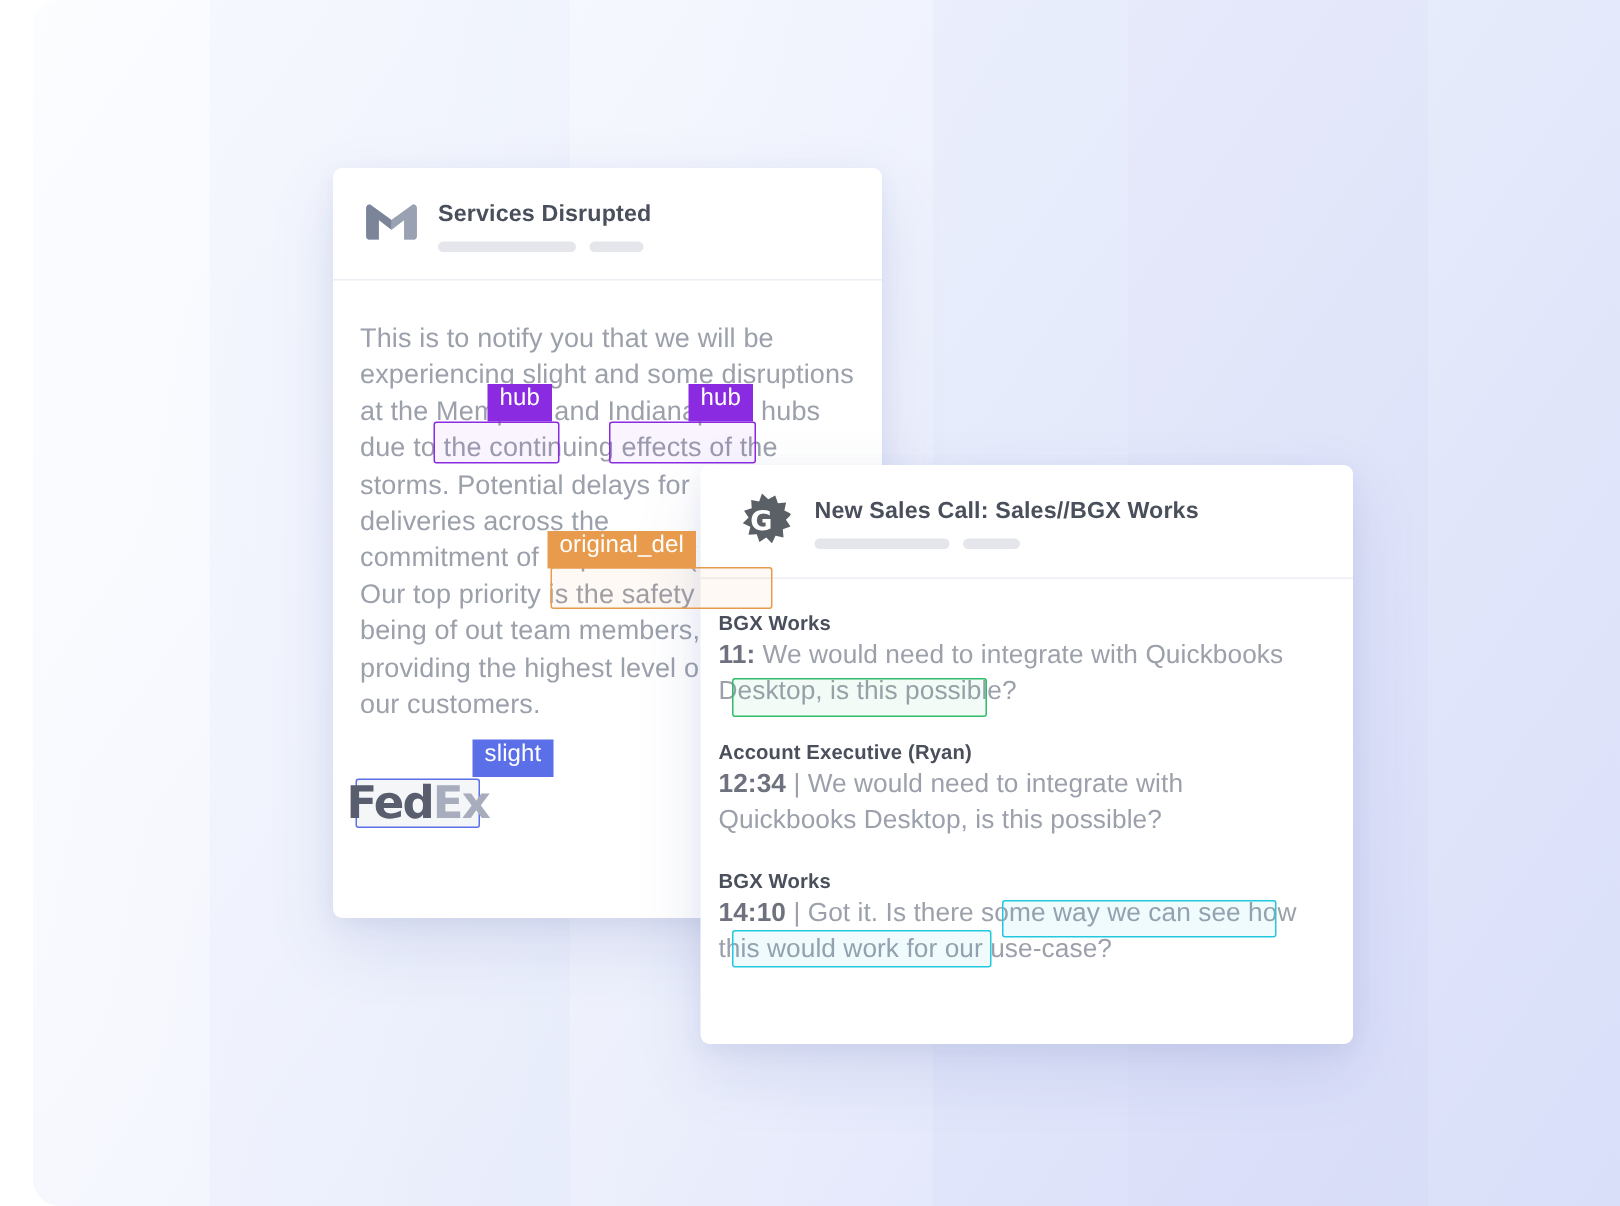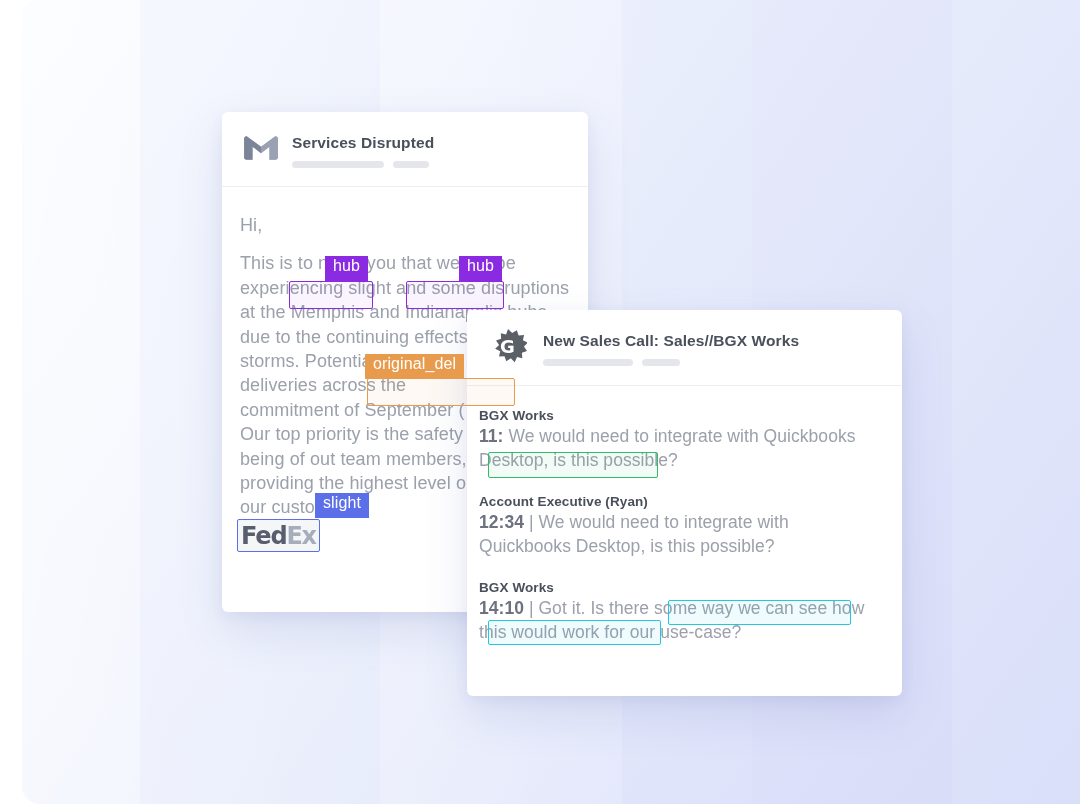--- a/index.html
+++ b/index.html
@@ -143,21 +143,21 @@
     left: 215px; top: 519px;
     width: 83px; height: 33px;
     background: #f5f6f8;
     border: 1.6px solid #5b6fe8;
     border-radius: 2px;
     display: flex; align-items: center; justify-content: center;
   }
   .fedex-text {
     font-family: "DejaVu Sans", sans-serif;
     font-weight: bold;
-    font-size: 24px;
+    font-size: 30px;
     letter-spacing: -1.2px;
   }
   .fedex-a { color: #585e6e; }
   .fedex-b { color: #a7adbd; }
 
   .hl { border-radius: 2px; }
 </style>
 </head>
 <body>
 
@@ -181,21 +181,20 @@
       <div>
         <div class="card-title">Services Disrupted</div>
         <div class="subbars">
           <span class="subbar s1"></span>
           <span class="subbar s2"></span>
         </div>
       </div>
     </div>
 
     <div class="card-body">
-      <div class="email-text email-greet">Hi,</div>
       <div class="email-text">This is to notify you that we will be
 experiencing slight and some disruptions
 at the Memphis and Indianapolis hubs
 due to the continuing effects of the
 storms. Potential delays for
 deliveries across the
 commitment of September (
 Our top priority is the safety
 being of out team members,
 providing the highest level o

